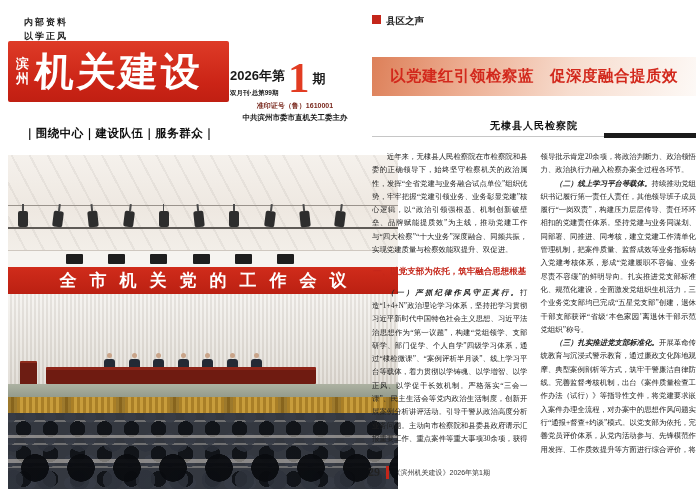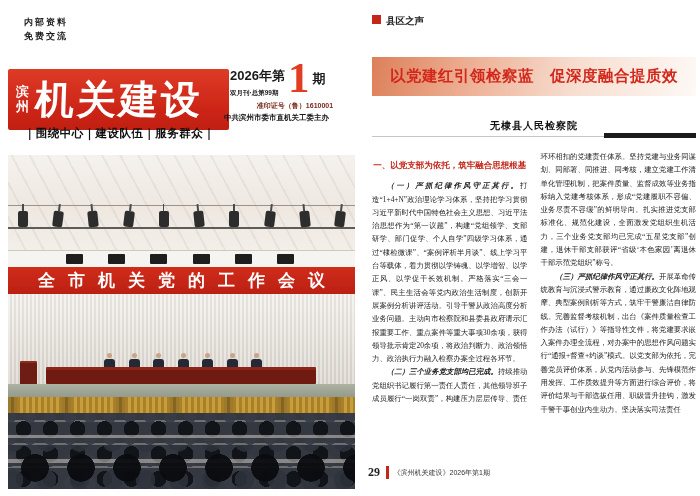--- a/index.html
+++ b/index.html
@@ -1,38 +1,38 @@
 <!DOCTYPE html>
 <html><head>
 <meta charset="utf-8">
 <style>
   html,body{margin:0;padding:0;background:#ffffff;}
   body{font-family:"Liberation Sans",sans-serif;}
   #spread{position:relative;width:700px;height:496px;background:#ffffff;overflow:hidden;}
 
   
   .corner-note{position:absolute;left:24px;top:15px;font-size:9px;font-weight:bold;color:#1c1c1c;line-height:1.6;letter-spacing:2px;}
-  .masthead{position:absolute;left:8px;top:69px;width:221px;height:61px;
+  .masthead{position:absolute;left:8px;top:41px;width:221px;height:61px;
     background:linear-gradient(180deg,#de3b27 0%,#cb2416 70%,#c01f12 100%);
     border-radius:2px;display:flex;align-items:center;padding-left:7px;box-sizing:border-box;}
   .masthead .city{width:15px;font-size:13px;font-weight:bold;color:#fff;line-height:1.15;text-align:center;word-break:break-all;}
   .masthead .mag-title{font-size:39px;font-weight:900;color:#ffffff;letter-spacing:3px;margin-left:5px;
     font-family:"Liberation Serif",serif;transform:skewX(-2deg);white-space:nowrap;}
   .issue-block{position:absolute;left:230px;top:58px;width:112px;display:flex;align-items:flex-start;}
   .issue-col{display:flex;flex-direction:column;align-items:flex-start;margin-top:9px;}
   .issue-year{font-size:13px;font-weight:bold;color:#1a1a1a;white-space:nowrap;}
   .issue-note{font-size:6.5px;font-weight:bold;color:#1a1a1a;margin-top:4px;white-space:nowrap;}
   .issue-no{font-size:43px;line-height:0.95;font-weight:bold;color:#e23c22;margin-left:3px;font-family:"Liberation Serif",serif;}
   .issue-qi{font-size:13px;font-weight:bold;color:#1a1a1a;margin-top:12px;margin-left:3px;}
   .license-line{position:absolute;left:230px;top:101px;width:130px;text-align:center;font-size:7px;font-weight:bold;color:#79281d;}
-  .organizer-line{position:absolute;left:224px;top:113px;width:142px;font-size:7.5px;font-weight:bold;color:#181818;}
+  .organizer-line{position:absolute;left:224px;top:113px;width:142px;text-align:center;font-size:7.5px;font-weight:bold;color:#181818;}
   .slogan{position:absolute;left:24px;top:126px;font-size:11.5px;font-weight:900;color:#0f0f0f;letter-spacing:0.5px;white-space:nowrap;text-align:center;}
 
   
-  .photo{position:absolute;left:8px;top:155px;width:347px;height:334px;overflow:hidden;background:#f2efe9;}
+  .photo{position:absolute;left:8px;top:155px;width:390px;height:334px;overflow:hidden;background:#f2efe9;}
   .ph-ceiling{position:absolute;left:0;top:0;width:100%;height:98px;
     background:
       repeating-linear-gradient(62deg,rgba(130,124,118,0.10) 0 2px,transparent 2px 16px),
       linear-gradient(180deg,#f5f1ec 0%,#eee8e1 55%,#f3efe9 100%);}
   .ph-rail{position:absolute;left:0;top:50px;width:100%;height:1px;background:#9a938c;}
   .ph-truss{position:absolute;left:0;top:72px;width:100%;height:2px;background:#5f5b57;}
   .ph-lights{position:absolute;left:10px;top:56px;width:327px;display:flex;justify-content:space-between;}
   .stage-light{width:10px;height:16px;background:#2d2d2d;border-radius:2px;position:relative;}
   .stage-light::after{content:"";position:absolute;left:4px;top:-7px;width:1.5px;height:7px;background:#4a4a4a;}
   .stage-light:nth-child(even){transform:rotate(7deg);}
@@ -98,21 +98,21 @@
   .footer-bar{width:2.5px;height:13px;background:#c4261a;margin:0 5px 0 6px;}
   .journal-ref{font-size:7px;color:#333;}
 </style>
 </head>
 <body>
 
 <div id="spread">
 
   <div class="corner-note">
     <div>内部资料</div>
-    <div>免费交流</div>
+    <div>以学正风</div>
   </div>
 
   <div class="masthead">
     <div class="city">滨州</div>
     <div class="mag-title">机关建设</div>
   </div>
 
   <div class="issue-block">
     <div class="issue-col">
       <div class="issue-year">2026年第</div>
@@ -203,24 +203,25 @@
 
   <div class="title-banner">
     <div class="article-title">以党建红引领检察蓝　促深度融合提质效</div>
   </div>
 
   <div class="byline">无棣县人民检察院</div>
   <div class="rule-thin"></div>
   <div class="rule-thick"></div>
 
   <div class="article-body">
+    <p class="para"><span>近年来，无棣县人民检察院在市检察院和县委的正确领导下，始终坚守检察机关的政治属性，发挥“全省党建与业务融合试点单位”组织优势，牢牢把握“党建引领业务、业务彰显党建”核心逻辑，以“政治引领强根基、机制创新破壁垒、品牌赋能提质效”为主线，推动党建工作与“四大检察”“十大业务”深度融合、同频共振，实现党建质量与检察效能双提升、双促进。</span></p>
     <div class="sec-heading">一、以党支部为依托，筑牢融合思想根基</div>
     <p class="para"><span class="lead">（一）严抓纪律作风守正其行。</span><span>打造“1+4+N”政治理论学习体系，坚持把学习贯彻习近平新时代中国特色社会主义思想、习近平法治思想作为“第一议题”，构建“党组领学、支部研学、部门促学、个人自学”四级学习体系，通过“棣检微课”、“案例评析半月谈”、线上学习平台等载体，着力贯彻以学铸魂、以学增智、以学正风、以学促干长效机制。严格落实“三会一课”、民主生活会等党内政治生活制度，创新开展案例分析讲评活动。引导干警从政治高度分析业务问题。主动向市检察院和县委县政府请示汇报重要工作、重点案件等重大事项30余项，获得领导批示肯定20余项，将政治判断力、政治领悟力、政治执行力融入检察办案全过程各环节。</span></p>
-    <p class="para"><span class="lead">（二）三个业务党支部均已完成。</span><span>持续推动党组织书记履行第一责任人责任，其他领导班子成员履行“一岗双责”，构建压力层层传导、责任环环相扣的党建责任体系。坚持党建与业务同谋划、同部署、同推进、同考核，建立党建工作清单化管理机制，把案件质量、监督成效等业务指标纳入党建考核体系，形成“党建履职不容偏、业务尽责不容缓”的鲜明导向。扎实推进党支部标准化、规范化建设，全面激发党组织生机活力，三个业务党支部均已完成“五星党支部”创建，退休干部支部获评“省级‘本色家园’离退休干部示范党组织”称号。</span></p>
-    <p class="para"><span class="lead">（三）严抓纪律作风守正其行。</span><span>开展革命传统教育与沉浸式警示教育，通过廉政文化阵地观摩、典型案例剖析等方式，筑牢干警廉洁自律防线。完善监督考核机制，出台《案件质量检查工作办法（试行）》等指导性文件，将党建要求嵌入案件办理全流程，对办案中的思想作风问题实行“通报+督查+约谈”模式。以党支部为依托，完善党员评价体系，从党内活动参与、先锋模范作用发挥、工作质效提升等方面进行综合评价，将评价结果与干部选拔任用、职级晋升挂钩，激发干警干事创业内生动力。坚决落实司法责任</span></p>
+    <p class="para"><span class="lead">（二）线上学习平台等载体。</span><span>持续推动党组织书记履行第一责任人责任，其他领导班子成员履行“一岗双责”，构建压力层层传导、责任环环相扣的党建责任体系。坚持党建与业务同谋划、同部署、同推进、同考核，建立党建工作清单化管理机制，把案件质量、监督成效等业务指标纳入党建考核体系，形成“党建履职不容偏、业务尽责不容缓”的鲜明导向。扎实推进党支部标准化、规范化建设，全面激发党组织生机活力，三个业务党支部均已完成“五星党支部”创建，退休干部支部获评“省级‘本色家园’离退休干部示范党组织”称号。</span></p>
+    <p class="para"><span class="lead">（三）扎实推进党支部标准化。</span><span>开展革命传统教育与沉浸式警示教育，通过廉政文化阵地观摩、典型案例剖析等方式，筑牢干警廉洁自律防线。完善监督考核机制，出台《案件质量检查工作办法（试行）》等指导性文件，将党建要求嵌入案件办理全流程，对办案中的思想作风问题实行“通报+督查+约谈”模式。以党支部为依托，完善党员评价体系，从党内活动参与、先锋模范作用发挥、工作质效提升等方面进行综合评价，将评价结果与干部选拔任用、职级晋升挂钩，激发干警干事创业内生动力。坚决落实司法责任</span></p>
   </div>
 
   <div class="footer">
     <div class="page-num">29</div>
     <div class="footer-bar"></div>
     <div class="journal-ref">《滨州机关建设》2026年第1期</div>
   </div>
 
 </div>
 

